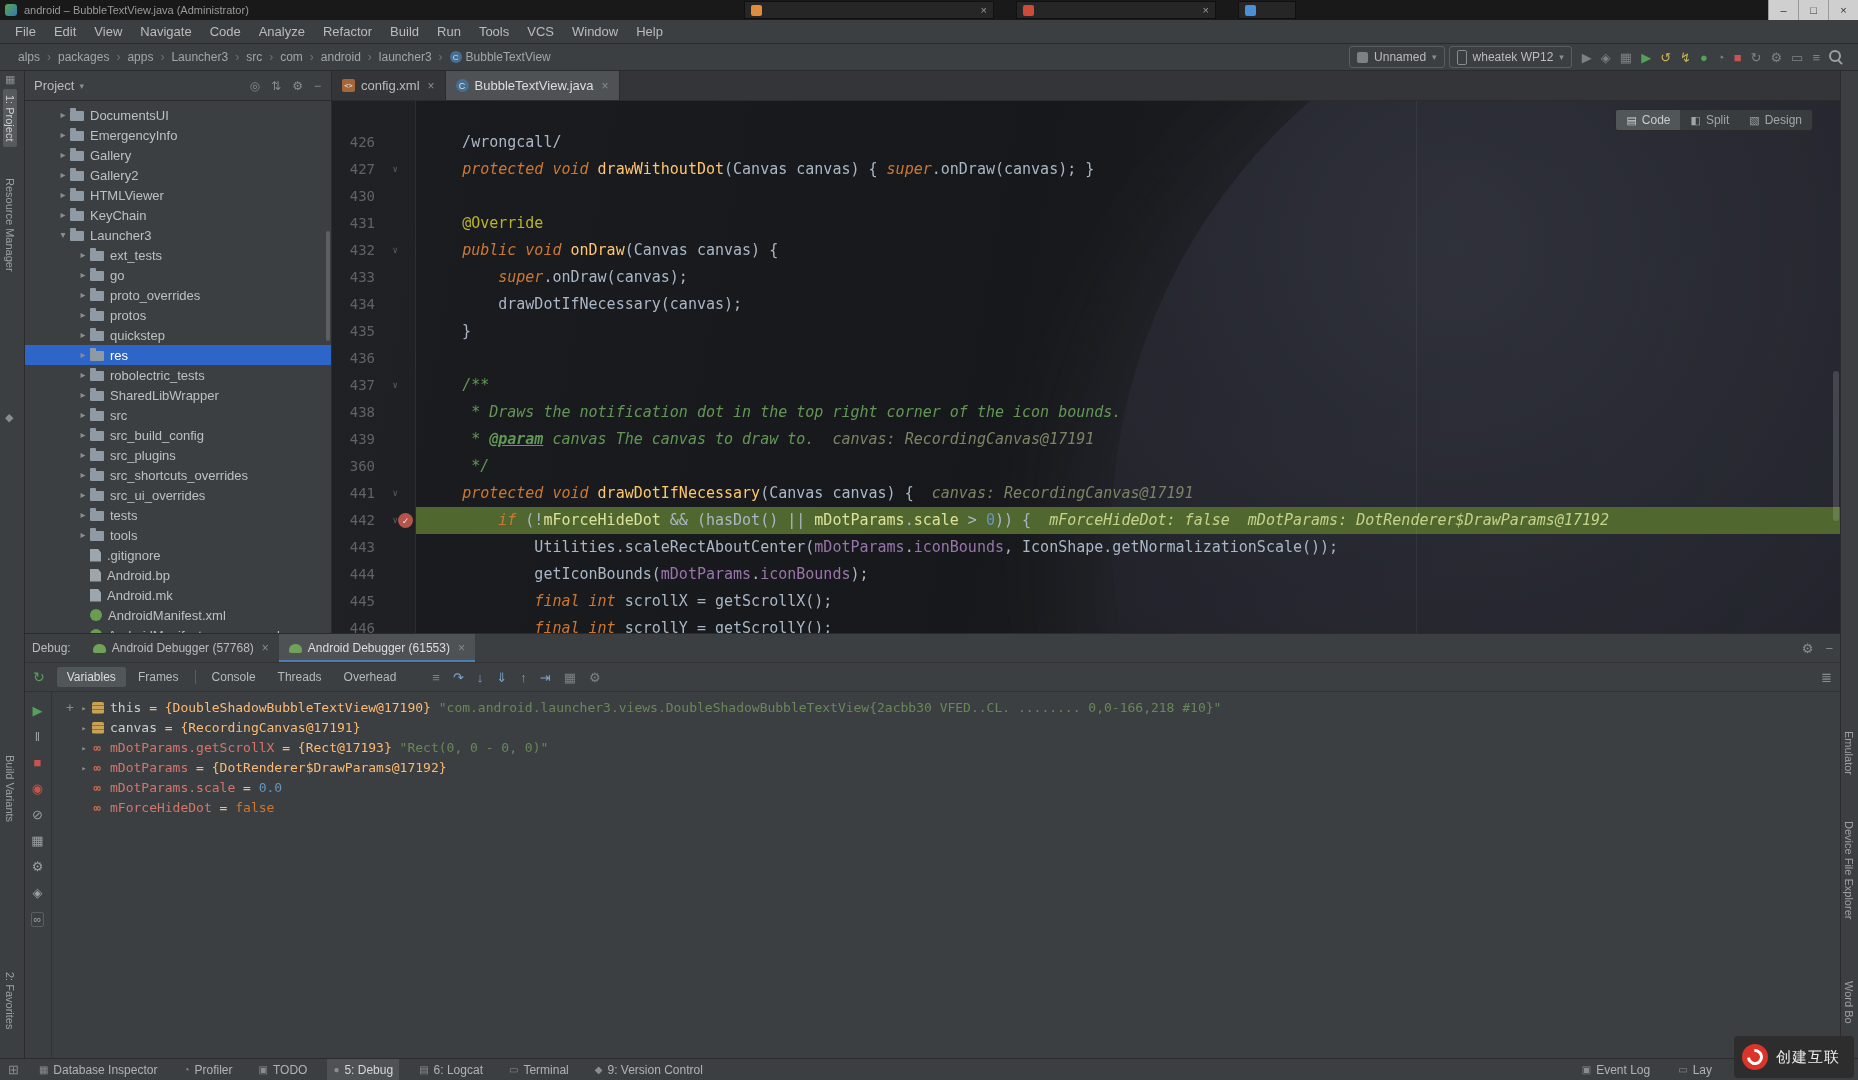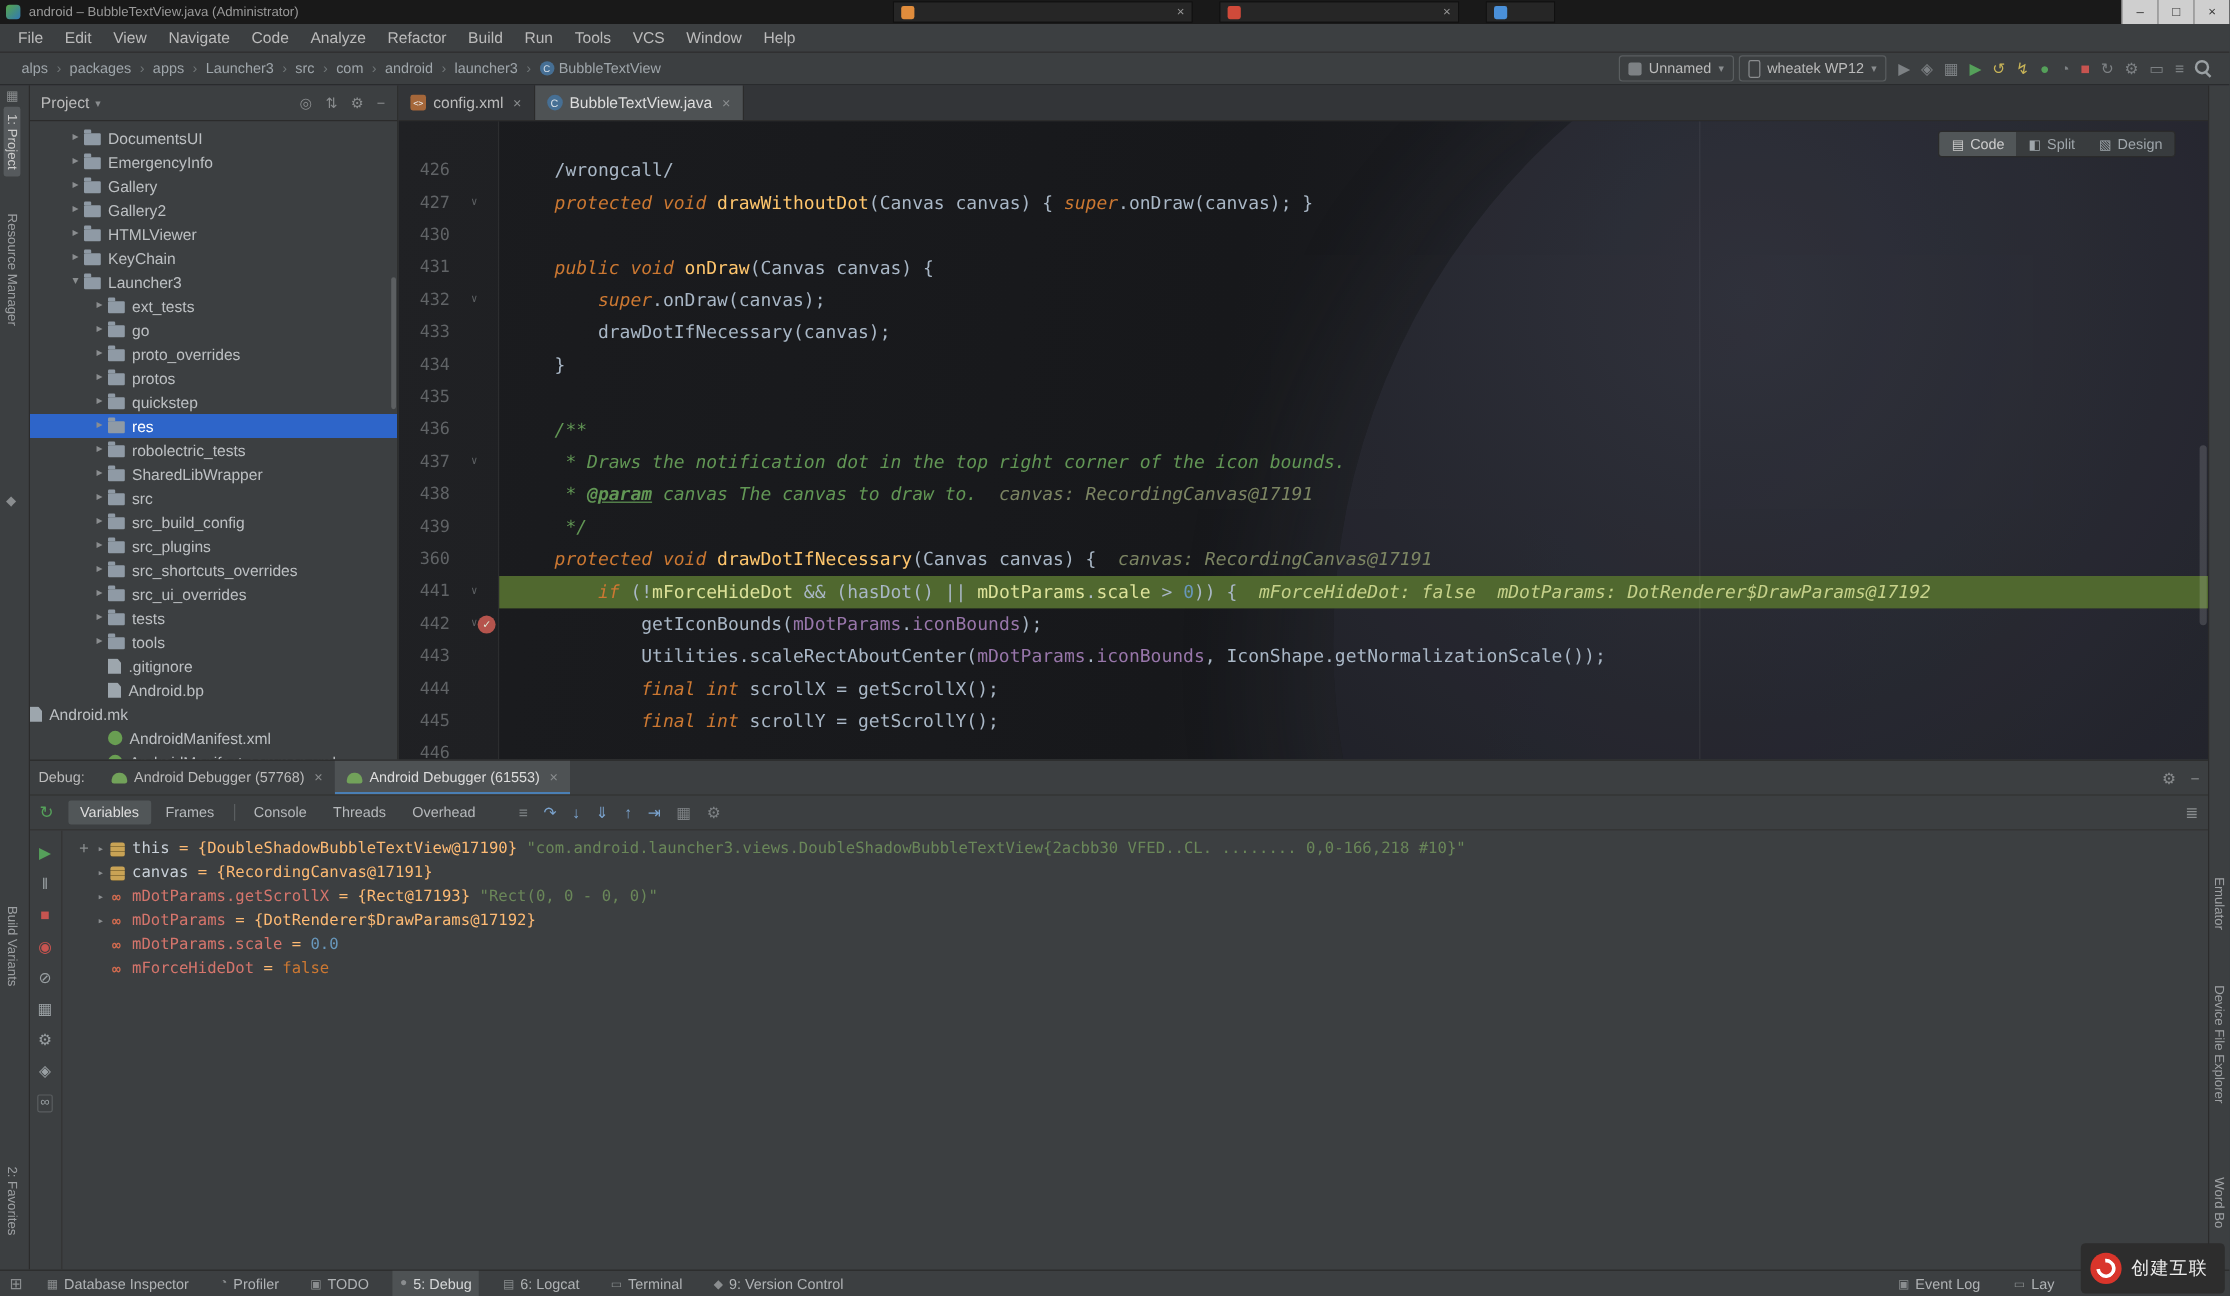--- a/index.html
+++ b/index.html
@@ -367,21 +367,21 @@
         <span class="tree-label">tools</span>
       </div>
       <div class="tree-row" style="padding-left: 66px;">
         <span class="ic ic-file"></span>
         <span class="tree-label">.gitignore</span>
       </div>
       <div class="tree-row" style="padding-left: 66px;">
         <span class="ic ic-file"></span>
         <span class="tree-label">Android.bp</span>
       </div>
-      <div class="tree-row" style="">
+      <div class="tree-row" style="padding-left: 66px;">
         <span class="ic ic-file"></span>
         <span class="tree-label">Android.mk</span>
       </div>
       <div class="tree-row" style="padding-left: 66px;">
         <span class="ic ic-android"></span>
         <span class="tree-label">AndroidManifest.xml</span>
       </div>
       <div class="tree-row" style="padding-left: 66px;">
         <span class="ic ic-android"></span>
         <span class="tree-label">AndroidManifest-common.xml</span>
@@ -427,33 +427,34 @@
         <div class="g-row"><span class="g-num">442</span><span class="g-fold">∨</span><span class="g-bp">✓</span></div>
         <div class="g-row"><span class="g-num">443</span></div>
         <div class="g-row"><span class="g-num">444</span></div>
         <div class="g-row"><span class="g-num">445</span></div>
         <div class="g-row"><span class="g-num">446</span></div>
       </div>
     <div id="code-col">
         <div class="line"><span class="tok-pl">    /wrongcall/</span></div>
         <div class="line"><span class="tok-pl">    </span><span class="tok-kw">protected</span><span class="tok-pl"> </span><span class="tok-kw">void</span><span class="tok-pl"> </span><span class="tok-me">drawWithoutDot</span><span class="tok-pl">(Canvas canvas) { </span><span class="tok-kw">super</span><span class="tok-pl">.onDraw(canvas); }</span></div>
         <div class="line"></div>
+        <div class="line"><span class="tok-pl">    </span><span class="tok-an">@Override</span></div>
         <div class="line"><span class="tok-pl">    </span><span class="tok-kw">public</span><span class="tok-pl"> </span><span class="tok-kw">void</span><span class="tok-pl"> </span><span class="tok-me">onDraw</span><span class="tok-pl">(Canvas canvas) {</span></div>
         <div class="line"><span class="tok-pl">        </span><span class="tok-kw">super</span><span class="tok-pl">.onDraw(canvas);</span></div>
         <div class="line"><span class="tok-pl">        drawDotIfNecessary(canvas);</span></div>
         <div class="line"><span class="tok-pl">    }</span></div>
         <div class="line"></div>
         <div class="line"><span class="tok-pl">    </span><span class="tok-cm">/**</span></div>
         <div class="line"><span class="tok-pl">    </span><span class="tok-cm"> * Draws the notification dot in the top right corner of the icon bounds.</span></div>
         <div class="line"><span class="tok-pl">    </span><span class="tok-cm"> * </span><span class="tok-tg">@param</span><span class="tok-cm"> canvas The canvas to draw to.</span><span class="tok-hint">  canvas: RecordingCanvas@17191</span></div>
         <div class="line"><span class="tok-pl">    </span><span class="tok-cm"> */</span></div>
         <div class="line"><span class="tok-pl">    </span><span class="tok-kw">protected</span><span class="tok-pl"> </span><span class="tok-kw">void</span><span class="tok-pl"> </span><span class="tok-me">drawDotIfNecessary</span><span class="tok-pl">(Canvas canvas) {</span><span class="tok-hint">  canvas: RecordingCanvas@17191</span></div>
         <div class="line hl"><span class="tok-pl">        </span><span class="tok-kw">if</span><span class="tok-pl"> (!</span><span class="tok-fd">mForceHideDot</span><span class="tok-pl"> &amp;&amp; (hasDot() || </span><span class="tok-fd">mDotParams</span><span class="tok-pl">.</span><span class="tok-fd">scale</span><span class="tok-pl"> &gt; </span><span class="tok-nu">0</span><span class="tok-pl">)) {</span><span class="tok-hint2">  mForceHideDot: false  mDotParams: DotRenderer$DrawParams@17192</span></div>
+        <div class="line"><span class="tok-pl">            Utilities.scaleRectAboutCenter(</span><span class="tok-fd">mDotParams</span><span class="tok-pl">.</span><span class="tok-fd">iconBounds</span><span class="tok-pl">, IconShape.getNormalizationScale());</span></div>
         <div class="line"><span class="tok-pl">            getIconBounds(</span><span class="tok-fd">mDotParams</span><span class="tok-pl">.</span><span class="tok-fd">iconBounds</span><span class="tok-pl">);</span></div>
-        <div class="line"><span class="tok-pl">            Utilities.scaleRectAboutCenter(</span><span class="tok-fd">mDotParams</span><span class="tok-pl">.</span><span class="tok-fd">iconBounds</span><span class="tok-pl">, IconShape.getNormalizationScale());</span></div>
         <div class="line"><span class="tok-pl">            </span><span class="tok-kw">final</span><span class="tok-pl"> </span><span class="tok-kw">int</span><span class="tok-pl"> scrollX = getScrollX();</span></div>
         <div class="line"><span class="tok-pl">            </span><span class="tok-kw">final</span><span class="tok-pl"> </span><span class="tok-kw">int</span><span class="tok-pl"> scrollY = getScrollY();</span></div>
       </div>
     <div class="margin-line"></div>
     <div class="editor-scrollbar"></div>
   </div>
 </div>
 
 <div id="debug-panel">
   <div id="debug-header">

